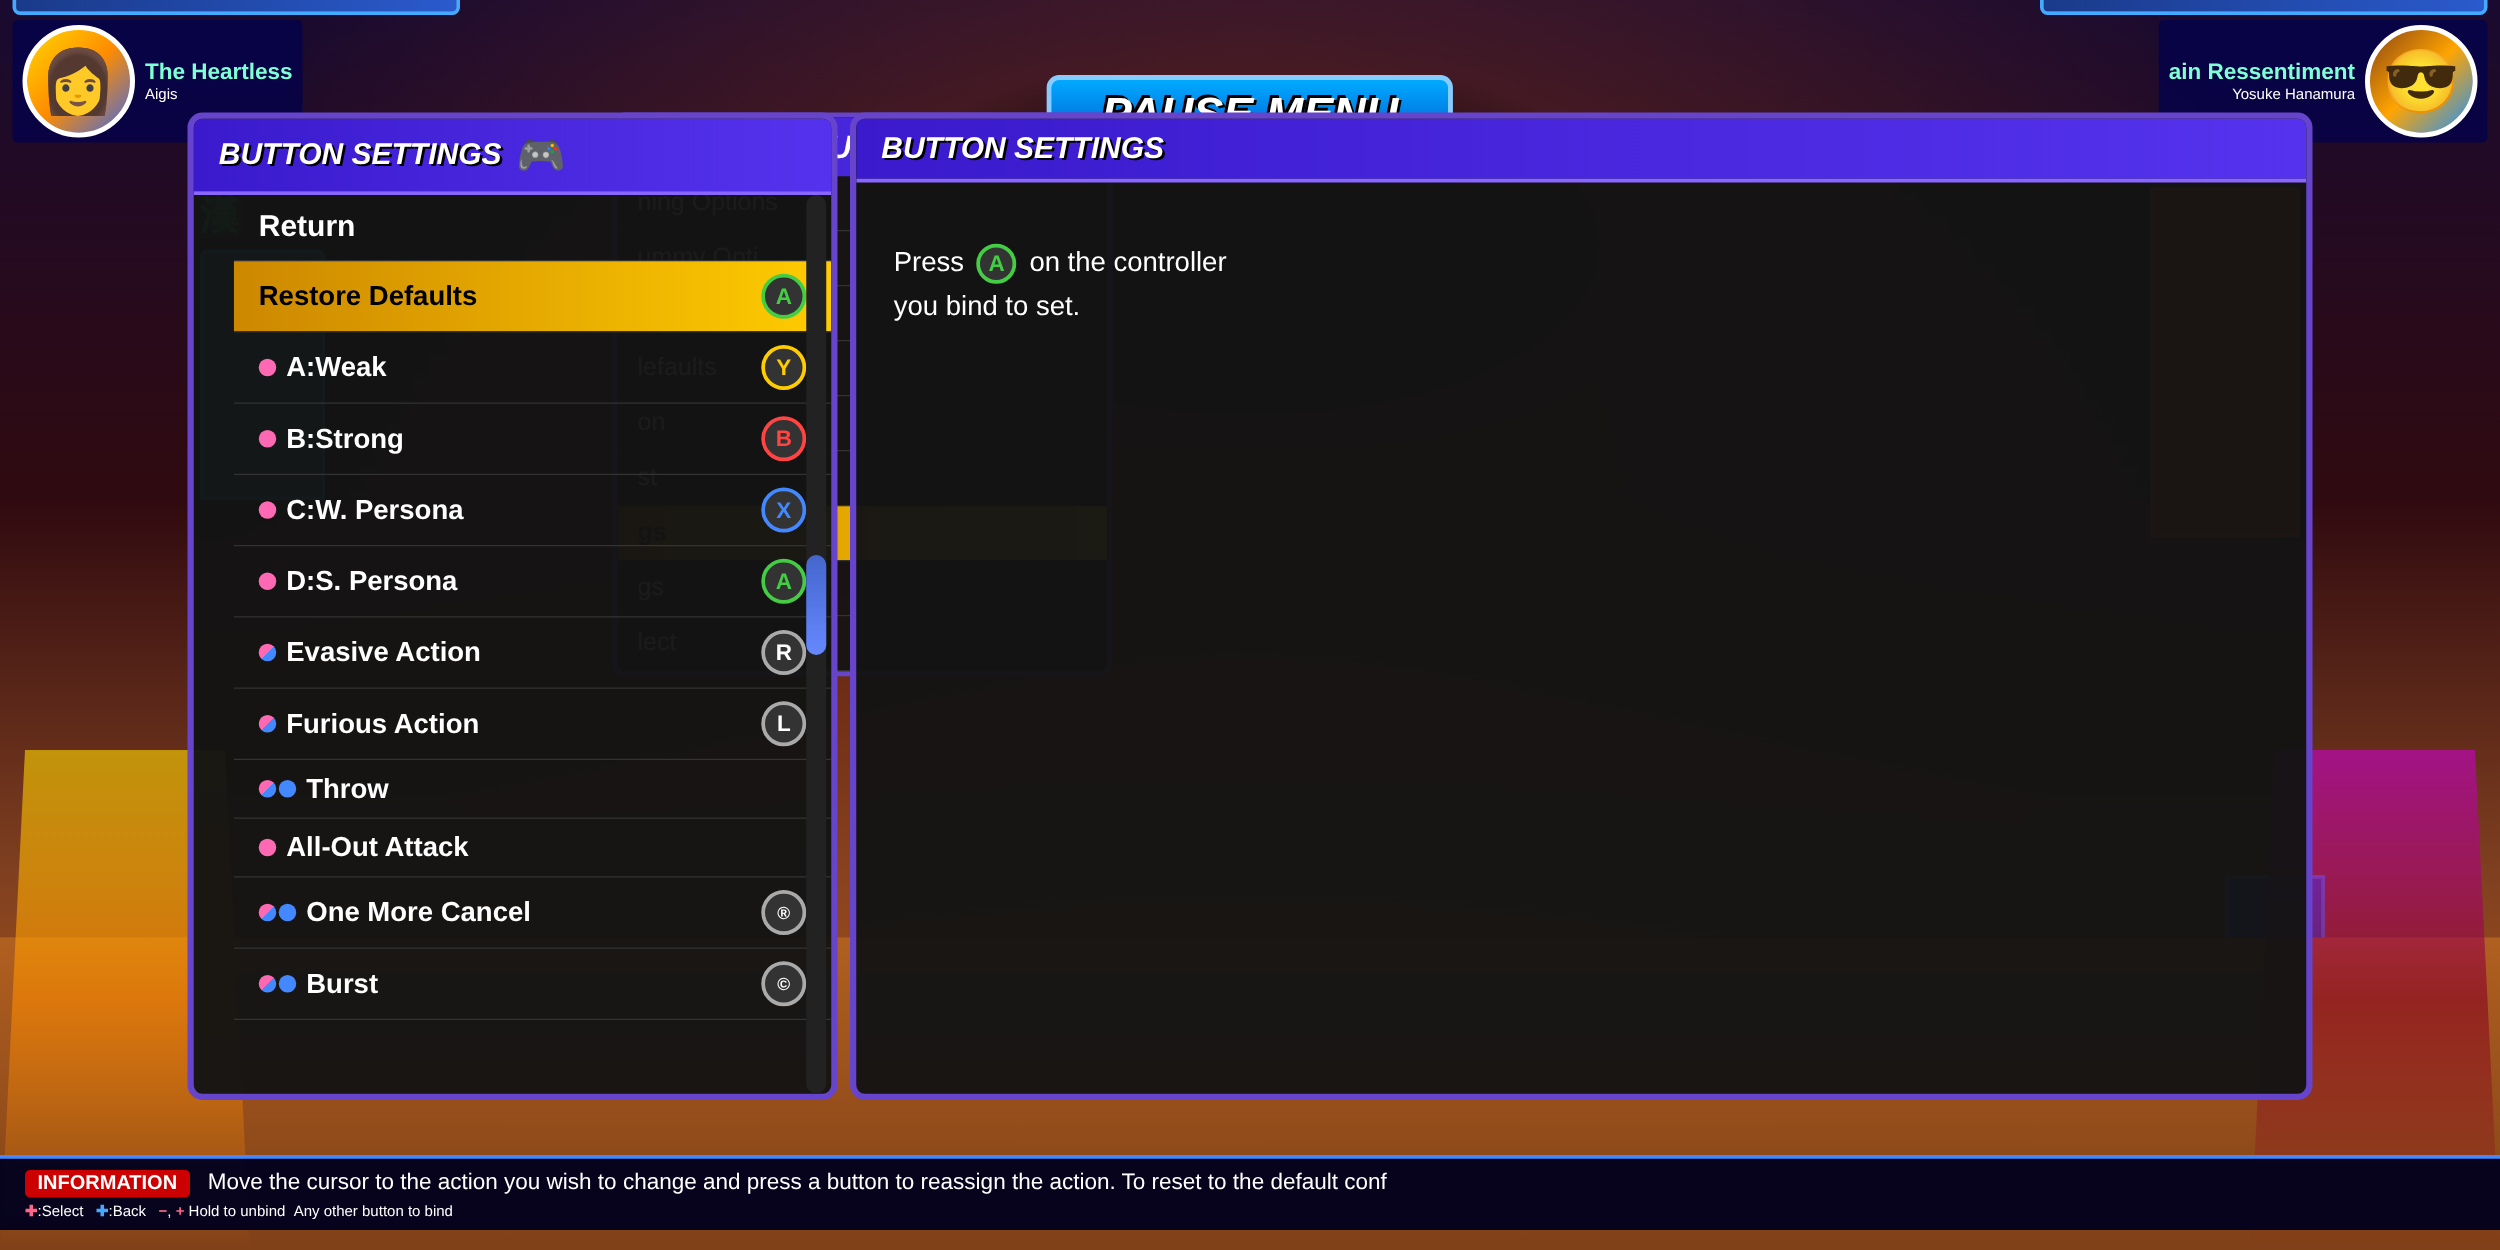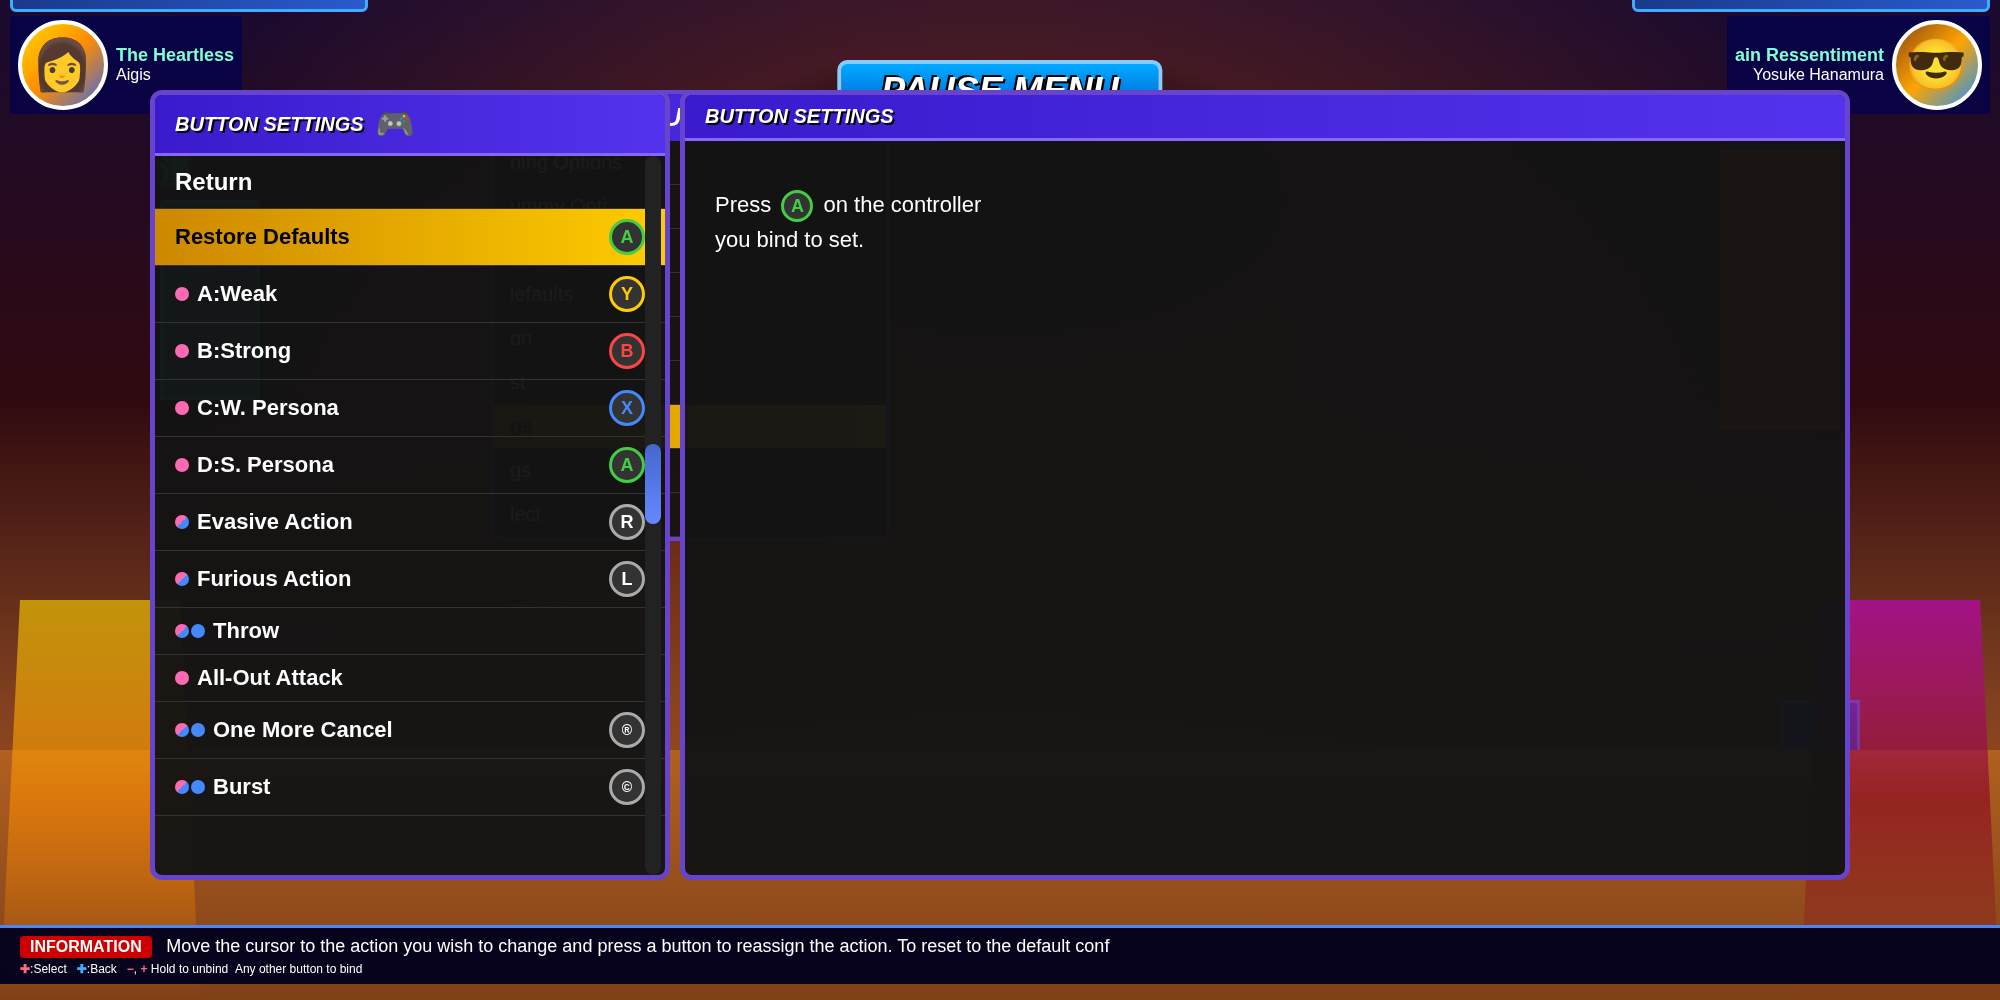--- a/index.html
+++ b/index.html
@@ -79,21 +79,21 @@
     }
 
     .player-name-main {
       color: #7fffd4;
       font-size: 18px;
       font-weight: bold;
     }
 
     .player-name-sub {
       color: #fff;
-      font-size: 16px;
+      font-size: 12px;
     }
 
     
     .pause-title {
       position: absolute;
       top: 60px;
       left: 50%;
       transform: translateX(-50%);
       background: linear-gradient(180deg, #00aaff, #0055cc);
       border: 4px solid #88ccff;
@@ -145,36 +145,37 @@
       background: linear-gradient(90deg, #3a1acc, #5533ee);
       padding: 10px 20px;
       display: flex;
       align-items: center;
       gap: 12px;
       border-bottom: 3px solid #8866ff;
     }
 
     .panel-header-title {
       color: #fff;
-      font-size: 20px;
+      font-size: 24px;
       font-weight: 900;
       font-style: italic;
       text-shadow: 2px 2px 0 #000;
     }
 
     .controller-icon {
       font-size: 32px;
       color: #ffcc00;
     }
 
     
     .menu-list {
       flex: 1;
       overflow: hidden;
       position: relative;
+      margin-left: 32px;
     }
 
     .menu-item {
       display: flex;
       align-items: center;
       justify-content: space-between;
       padding: 10px 20px;
       color: #fff;
       font-size: 22px;
       font-weight: bold;

